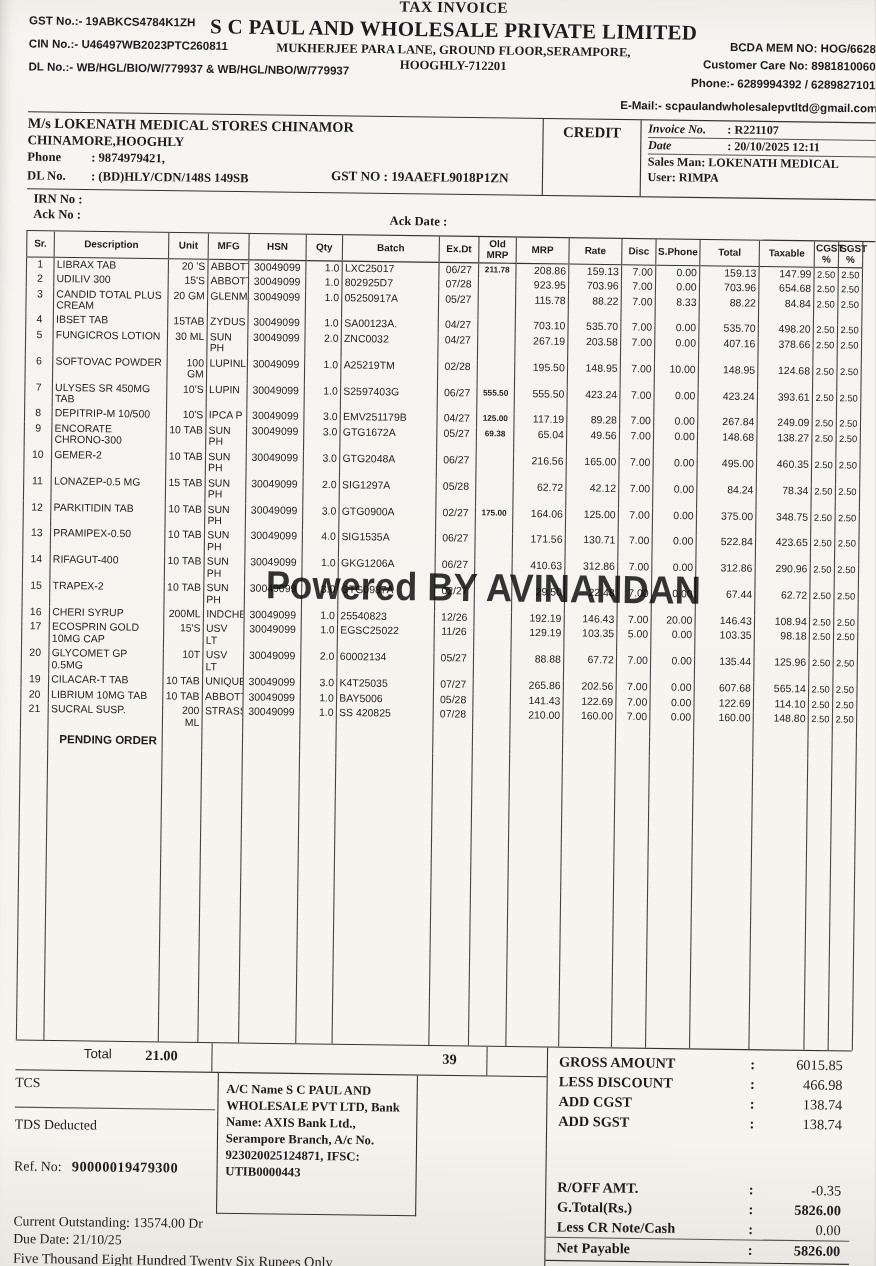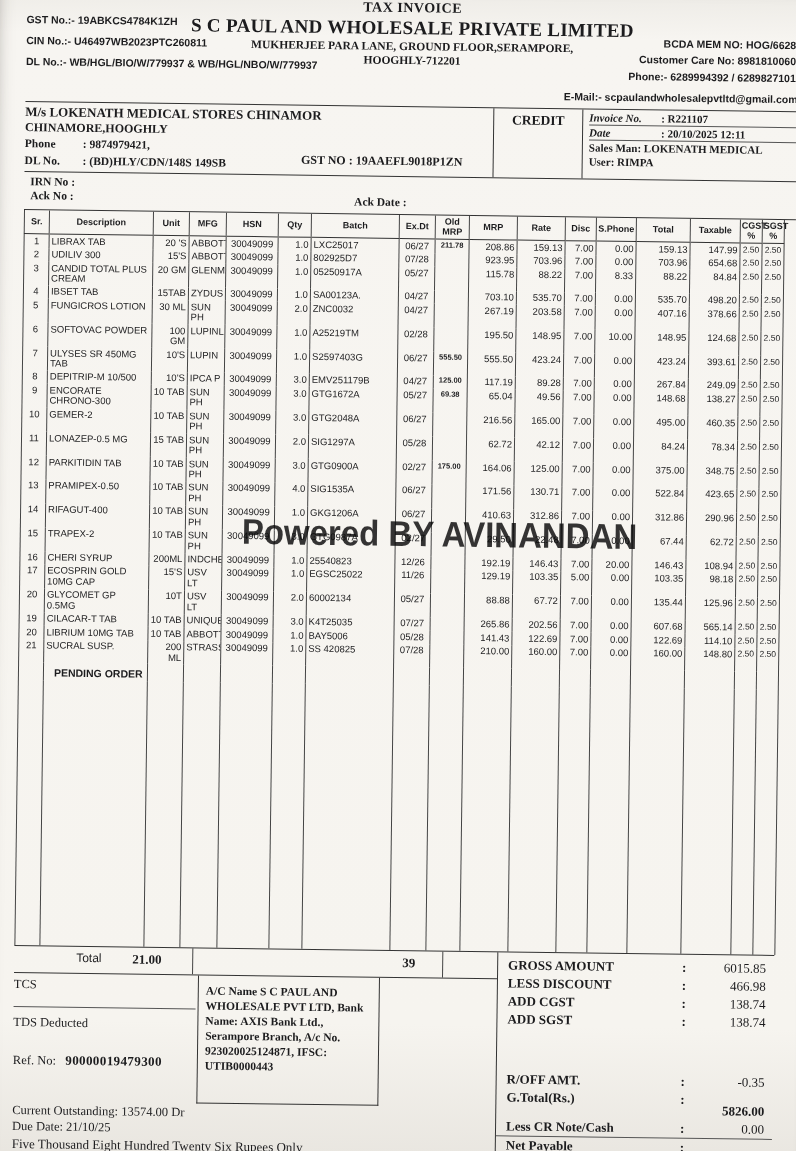--- a/index.html
+++ b/index.html
@@ -91,21 +91,21 @@
   .refrow b{font-size:13px;letter-spacing:.4px;}
   .bankbox{width:182px;border:1.5px solid #333;border-top:none;margin-left:2px;
            font-weight:bold;font-size:11.5px;line-height:1.3;padding:8px 5px 4px 7px;height:128px;box-sizing:border-box;}
   .outs{font-size:12.5px;margin-top:2px;}
   .due{font-size:12.5px;margin-top:1px;}
   .words{font-size:13px;border-bottom:1.5px solid #333;padding:2px 0 3px 0;}
   .sumrow{display:flex;font-size:13px;font-weight:bold;padding:1px 8px 1px 10px;}
   .sumrow .sl{flex:1;}
   .sumrow .sc{width:14px;}
   .sumrow .sv{width:70px;text-align:right;font-weight:normal;}
-  .sumrow.bold .sv{font-weight:bold;margin-top:11px;}
+  .sumrow.bold .sv{font-weight:bold;}
   .sumrow.netp{border-top:1px solid #555;border-bottom:1.5px solid #333;padding-bottom:3px;}
   .sum-gap{height:42px;}
   .eoe{text-align:right;font-size:12.5px;padding:8px 10px 2px 0;}
 </style>
 </head>
 <body>
 
 <div class="sheet">
 
   <div class="hdr">

